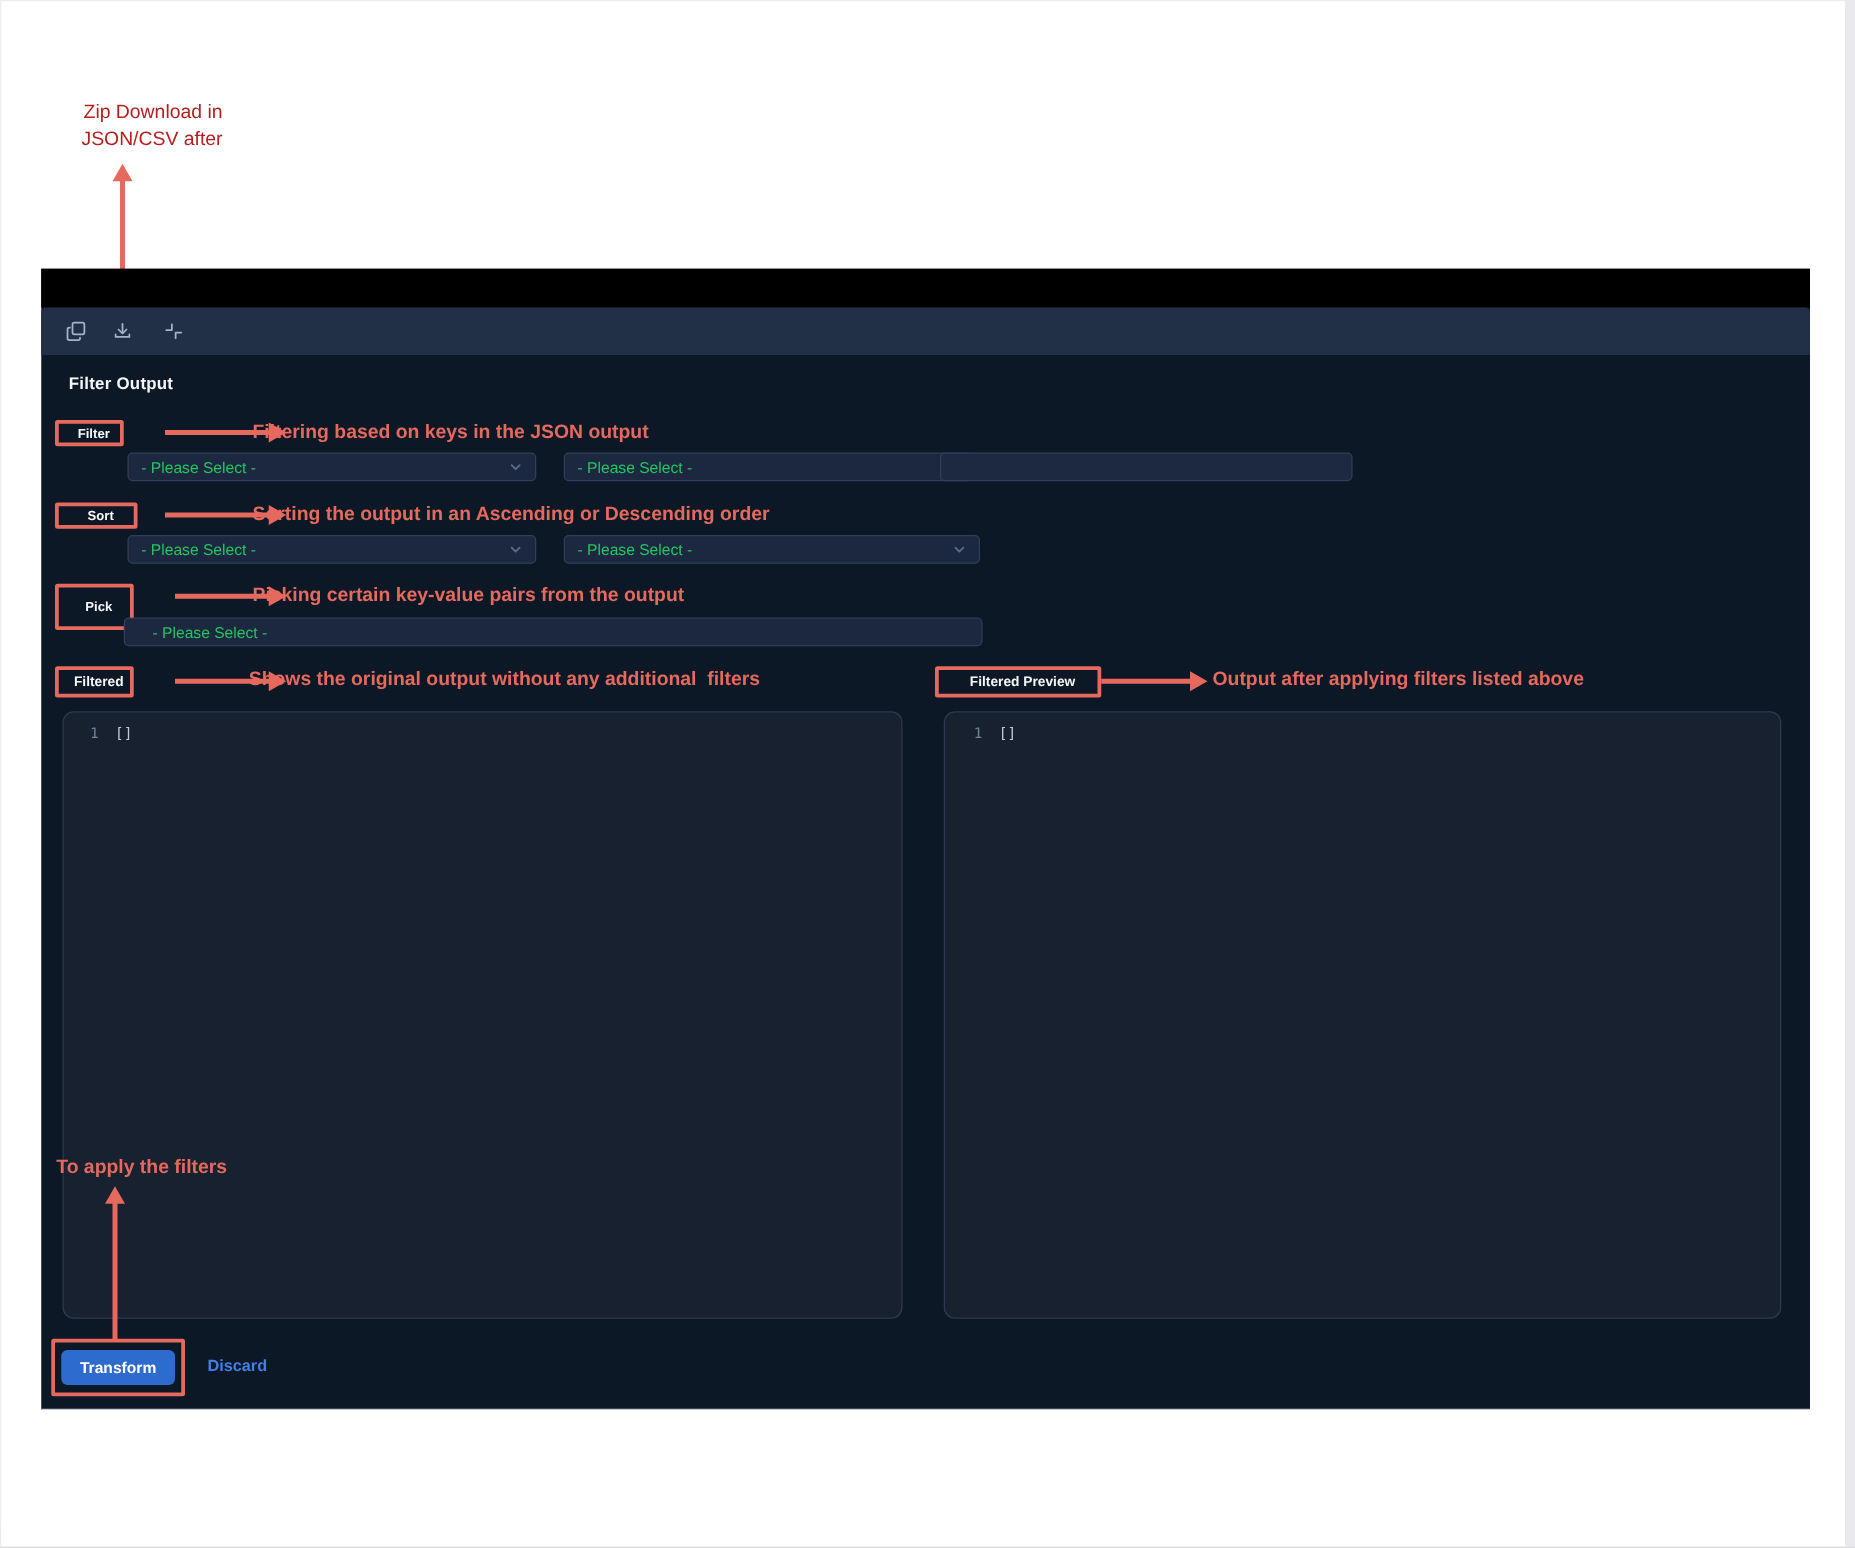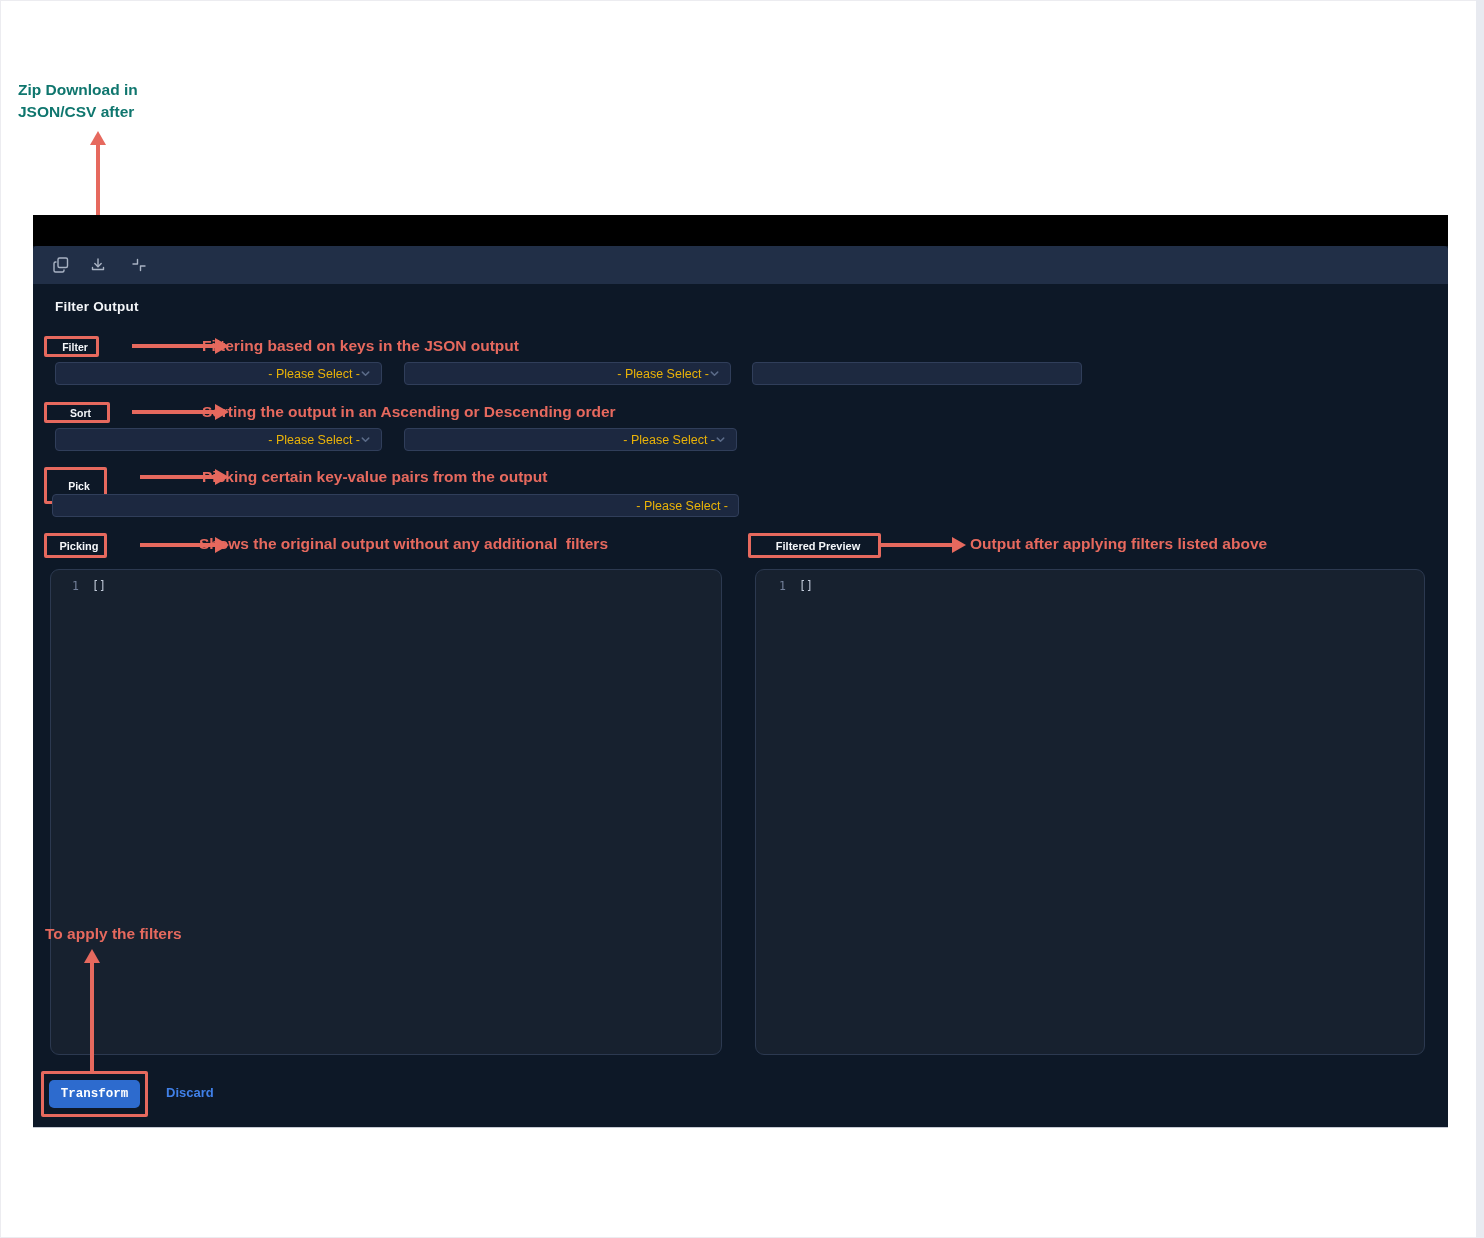--- a/index.html
+++ b/index.html
@@ -9,46 +9,46 @@
     font-family:"Liberation Sans", sans-serif; overflow:hidden;
     box-shadow: inset 0 0 0 1px #ececf0;
   }
   
   .ann-note { position:absolute; color:#e6695e; font-weight:700; font-size:15.5px; white-space:pre; }
   .ann-box  { position:absolute; border:3px solid #e6695e; border-radius:2px; }
   .h-line   { position:absolute; height:4px; background:#e6695e; }
   .v-line   { position:absolute; width:4px;  background:#e6695e; }
   .head-right { position:absolute; width:0; height:0; border-top:8px solid transparent; border-bottom:8px solid transparent; border-left:14px solid #e6695e; }
   .head-up    { position:absolute; width:0; height:0; border-left:8px solid transparent; border-right:8px solid transparent; border-bottom:14px solid #e6695e; }
-  .ann-zip { position:absolute; left:18px; top:79px; width:160px; text-align:left; line-height:22px; color:#0f766e; font-weight:700; font-size:15.5px; }
+  .ann-zip { position:absolute; left:18px; top:79px; width:160px; text-align:right; line-height:22px; color:#b91c1c; font-weight:400; font-size:15.5px; }
 
   
   #app-window { position:absolute; left:33px; top:215px; width:1415px; height:913px; background:#0d1827; border-bottom:1px solid #c5c9d3;padding-left:20px; }
   #black-bar  { position:absolute; left:0; top:0; width:100%; height:31px; background:#000; }
   #toolbar    { position:absolute; left:0; top:31px; width:100%; height:38px; background:#212f47; border-radius:4px 4px 0 0; }
   .tb-icon    { position:absolute; top:10px; width:18px; height:18px; cursor:pointer; }
   .tb-icon svg{ width:18px; height:18px; stroke:#a9b3c4; fill:none; stroke-width:1.4; stroke-linecap:round; stroke-linejoin:round; }
 
   .panel-title { position:absolute; left:22px; top:84px; color:#f4f6f9; font-weight:700; font-size:13.5px; letter-spacing:.2px; }
 
   .red-label { display:flex; align-items:center; padding-left:7px; color:#f5f7fa; font-weight:700; font-size:10.5px; background:transparent;justify-content:center; }
 
   .dd { position:absolute; height:23px; background:#1c2840; border:1px solid #303e5a; border-radius:4px;
-        display:flex; align-items:center; justify-content:flex-end; padding:0 10px;
-        color:#eab308; font-size:12.5px; cursor:pointer; }
+        display:flex; align-items:center; justify-content:space-between; padding:0 10px;
+        color:#22c55e; font-size:12.5px; cursor:pointer;margin-left:47px; }
   .dd svg { width:11px; height:11px; stroke:#5b6b88; fill:none; stroke-width:1.6; stroke-linecap:round; stroke-linejoin:round; flex:0 0 auto; }
   .txt-input { position:absolute; height:23px; background:#1d2940; border:1px solid #303e5a; border-radius:4px; color:#c6cddb; font-size:12.5px; padding:0 8px; outline:none; }
 
   .editor { position:absolute; top:354px; height:486px; background:#17212f; border:1px solid #2c3950; border-radius:9px; }
   .editor-line { display:flex; padding-top:9px; font-family:"DejaVu Sans Mono", monospace; font-size:11.5px; }
   .editor-line .gutter { width:28px; text-align:right; color:#73809a; }
   .editor-line .code   { margin-left:13px; color:#c0c9d8; }
 
   .btn-transform { position:absolute; left:16px; top:865px; width:91px; height:28px; background:#2d6bce; border:none; border-radius:5px;
-                   color:#ffffff; font-family:Liberation Mono, monospace; font-weight:700; font-size:12.5px; cursor:pointer; }
+                   color:#ffffff; font-family:Liberation Sans, sans-serif; font-weight:700; font-size:12.5px; cursor:pointer; }
   .link-discard  { position:absolute; left:133px; top:870px; color:#4080e8; font-weight:700; font-size:13px; cursor:pointer; }
 
   #scroll-strip { position:absolute; right:0; top:0; width:8px; height:1238px; background:#e8eaf0; }
 </style>
 </head>
 <body>
 
 <div id="stage">
 
   <div class="ann-zip">
@@ -120,21 +120,21 @@
     </div>
 
     <div class="ann-box red-label" style="left:11px; top:252px; width:63px; height:37px;">
       <span>Pick</span>
     </div>
     <div class="dd" style="left:19px; top:279px; width:687px; padding-left:22px;">
       <span>- Please Select -</span>
     </div>
 
     <div class="ann-box red-label" style="left:11px; top:318px; width:63px; height:25px; font-size:11px;">
-      <span>Picking</span>
+      <span>Filtered</span>
     </div>
     <div class="ann-box red-label" style="left:715px; top:318px; width:133px; height:25px; font-size:11px;">
       <span>Filtered Preview</span>
     </div>
 
     <div class="editor" style="left:17px; width:672px;">
       <div class="editor-line">
         <span class="gutter">1</span>
         <span class="code">[]</span>
       </div>

